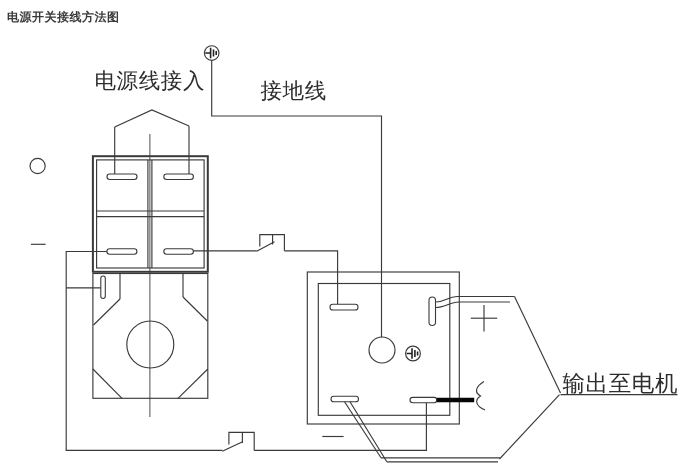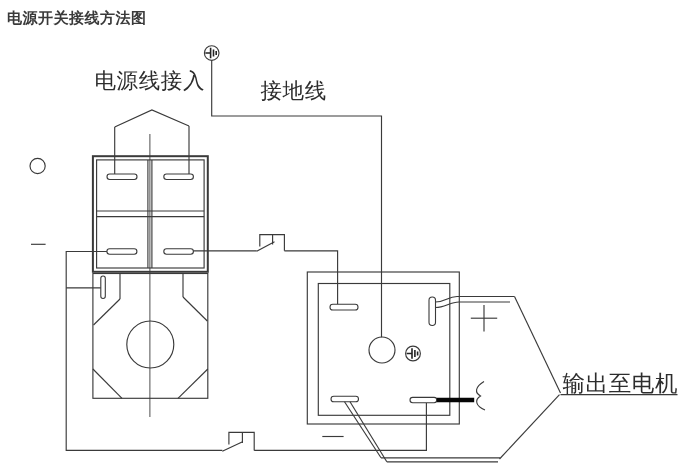--- a/index.html
+++ b/index.html
@@ -1,18 +1,18 @@
 <!DOCTYPE html>
 <html><head>
 <meta charset="utf-8">
 <style>
   html,body{margin:0;padding:0;background:#ffffff;}
   #stage{position:relative;width:683px;height:473px;background:#ffffff;overflow:hidden;
          font-family:"Liberation Sans","DejaVu Sans",sans-serif;}
-  #title{position:absolute;left:7px;top:9px;font-size:15px;font-weight:700;
+  #title{position:absolute;left:7px;top:9px;font-size:12px;font-weight:700;
          letter-spacing:0.5px;color:#3a3a3a;white-space:nowrap;}
   svg{position:absolute;left:0;top:0;}
   .ln{stroke:#3a3a3a;stroke-width:1.15;fill:none;stroke-linejoin:miter;stroke-linecap:butt;}
   .thin{stroke-width:0.9;}
   .thick{stroke-width:2;}
   .blk{stroke:#060606;stroke-width:4.6;fill:none;}
   .glyph{stroke:#222;stroke-width:1.6;fill:none;}
   .pad{stroke:#3a3a3a;stroke-width:1.1;fill:#ffffff;}
   text.cjk{fill:#2d2d2d;font-size:21.5px;letter-spacing:0.6px;
            font-family:"Liberation Sans","DejaVu Sans",sans-serif;}

